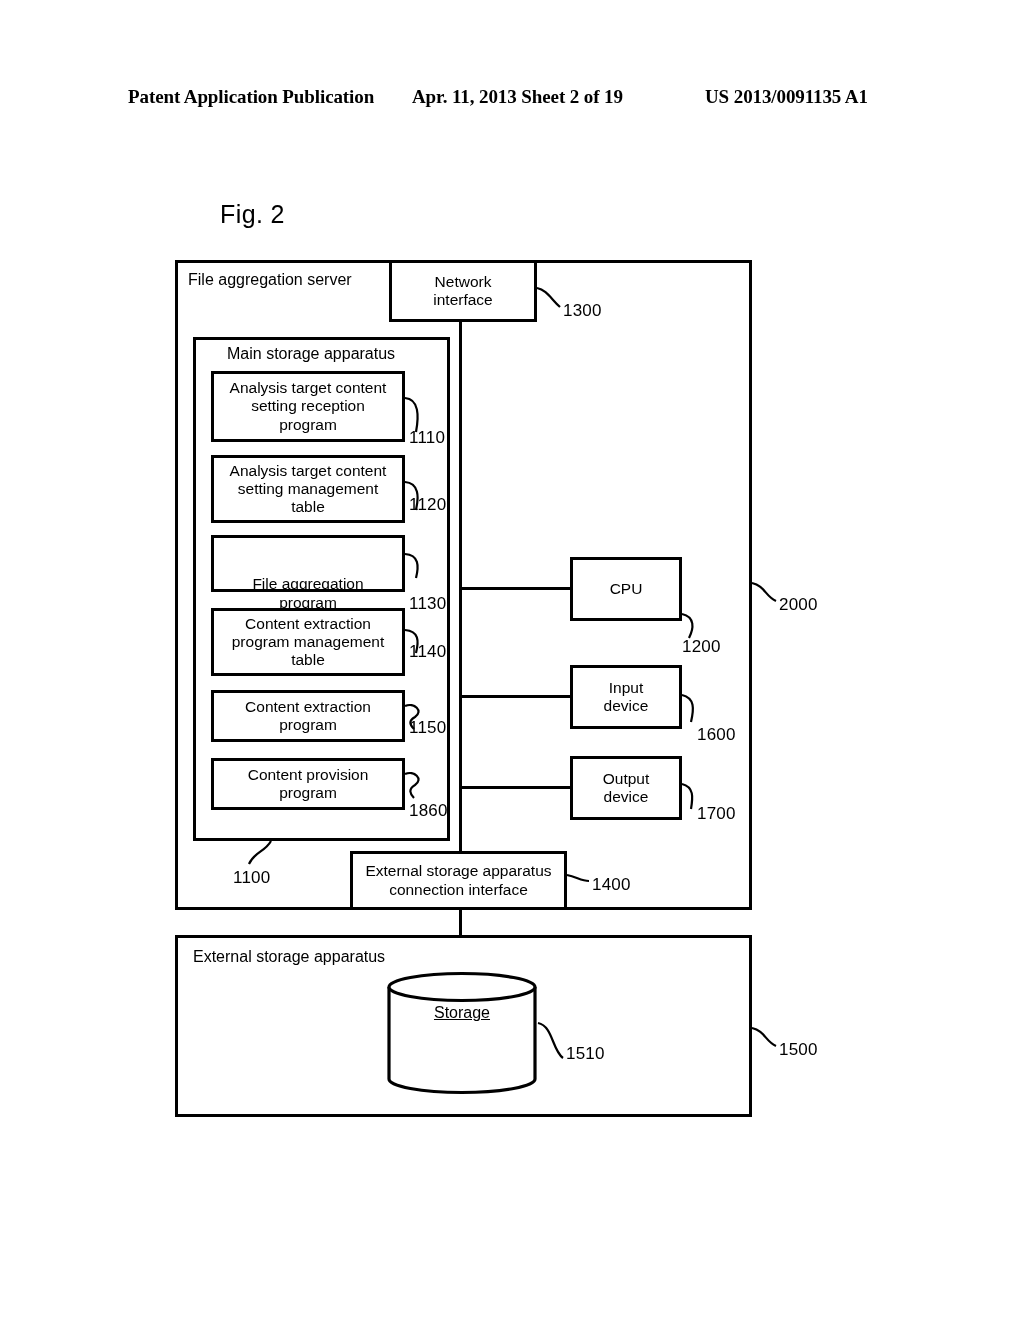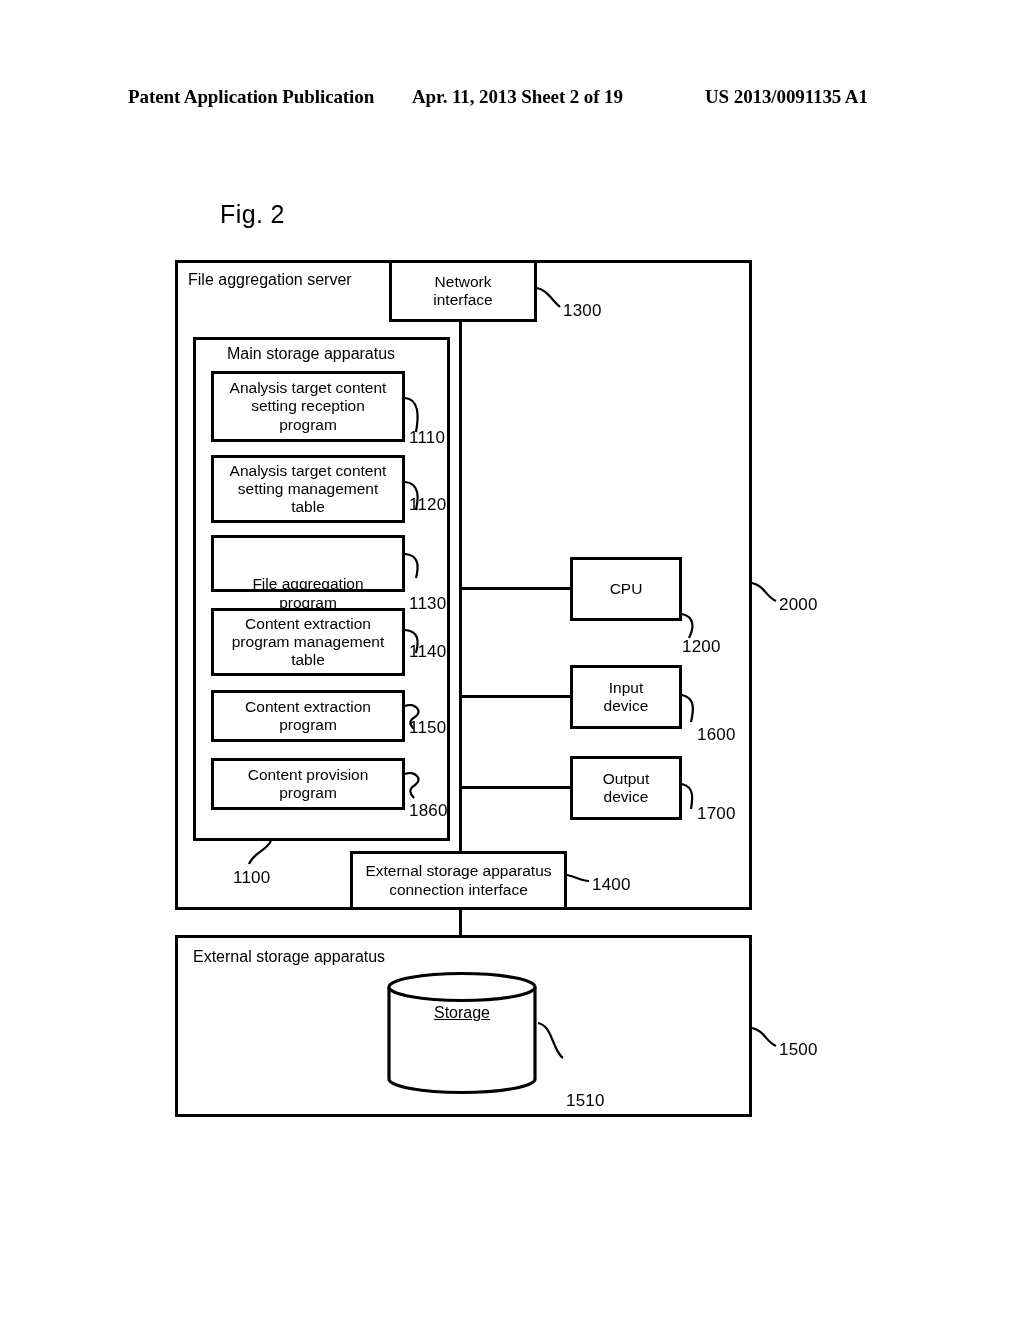--- a/index.html
+++ b/index.html
@@ -195,21 +195,21 @@
 <div class="refnum" style="left:409px; top:567px;margin-top:27px;">1130</div>
 <div class="refnum" style="left:409px; top:642px;">1140</div>
 <div class="refnum" style="left:409px; top:718px;">1150</div>
 <div class="refnum" style="left:409px; top:801px;">1860</div>
 <div class="refnum" style="left:233px; top:868px;">1100</div>
 <div class="refnum" style="left:682px; top:637px;">1200</div>
 <div class="refnum" style="left:697px; top:717px;margin-top:8px;">1600</div>
 <div class="refnum" style="left:697px; top:804px;">1700</div>
 <div class="refnum" style="left:592px; top:875px;">1400</div>
 <div class="refnum" style="left:779px; top:595px;">2000</div>
-<div class="refnum" style="left:566px; top:1091px;">1510</div>
+<div class="refnum" style="left:566px; top:1044px;">1510</div>
 <div class="refnum" style="left:779px; top:1040px;">1500</div>
 
 <svg id="leaders">
   <g fill="none" stroke="#000" stroke-width="2.2">
 
     <path d="M537,288 C547,290 551,299 560,307"></path>
 
     <path d="M405,398 C419,399 419,416 416,432"></path>
     <path d="M405,482 C419,483 419,497 416,510"></path>
     <path d="M405,554 C419,555 419,566 416,578"></path>

